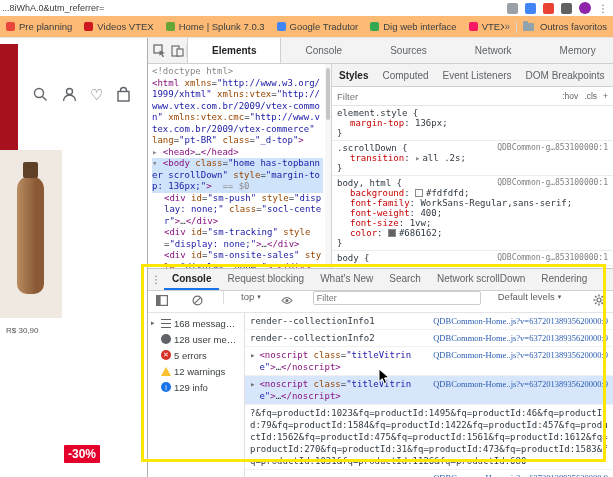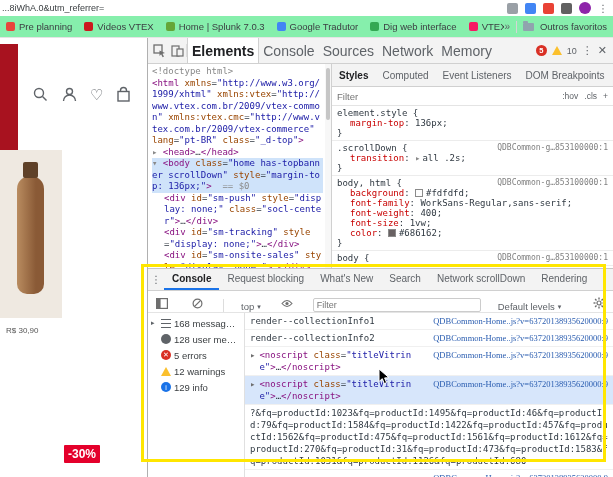--- a/index.html
+++ b/index.html
@@ -9,21 +9,21 @@
 
   
   .browser-top{left:0;top:0;width:613px;height:16px;background:#fff}
   .addr{left:2px;top:3px;font-size:9px;color:#3c4043;white-space:nowrap}
   .top-icons{right:5px;top:2px;display:flex;gap:7px;align-items:center}
   .ti{width:11px;height:11px;border-radius:2px;display:inline-block}
   .ti-avatar{width:12px;height:12px;border-radius:50%}
   .ti-kebab{font-size:10px;color:#5f6368;line-height:11px}
 
   
-  .bookmarks{left:0;top:16px;width:613px;height:22px;background:#86efac;border-bottom:1px solid #e4e4e4;display:flex;align-items:center;padding:0 6px;font-size:9.5px;color:#3c4043}
+  .bookmarks{left:0;top:16px;width:613px;height:22px;background:#fdba74;border-bottom:1px solid #e4e4e4;display:flex;align-items:center;padding:0 6px;font-size:9.5px;color:#3c4043}
   .bm-item{display:flex;align-items:center;gap:4px;white-space:nowrap}
   .bm-ico{width:9px;height:9px;border-radius:2px;flex:none;display:inline-block}
   .bm-right{margin-left:auto;display:flex;align-items:center;gap:6px;white-space:nowrap}
   .bm-sep{width:1px;height:12px;background:#d5d5d5;display:inline-block}
   .chev{color:#5f6368;font-size:10px}
   .folder{width:11px;height:8px;background:#90a4ae;border-radius:1px;position:relative;display:inline-block}
   .folder:before{content:"";position:absolute;left:0;top:-2px;width:5px;height:2px;background:#90a4ae;border-radius:1px 1px 0 0}
 
   
   .page{left:0;top:38px;width:147px;height:439px;background:#fff}
@@ -34,21 +34,21 @@
   .product{left:0;top:112px;width:62px;height:168px;background:#efe9e1;overflow:hidden}
   .tube{position:absolute;left:17px;top:26px;width:27px;height:118px;border-radius:13px 13px 10px 10px;background:linear-gradient(90deg,#b98c60,#8a5a36 70%)}
   .tube-cap{position:absolute;left:23px;top:12px;width:15px;height:16px;background:#5f4128;border-radius:2px}
   .price{left:6px;top:288px;font-size:8px;color:#555}
   .discount{left:64px;top:407px;background:#e4002b;color:#fff;font-size:12px;font-weight:bold;padding:2px 4px;border-radius:1px}
 
   
   .devtools{left:147px;top:38px;width:466px;height:439px;background:#fff;border-left:1px solid #b0b0b0}
   .dt-tabbar{position:absolute;left:0;top:0;width:100%;height:26px;background:#f3f3f3;border-bottom:1px solid #d0d0d0;display:flex;align-items:center;padding:0 2px}
   .tool-ic{width:18px;height:18px;display:flex;align-items:center;justify-content:center;color:#6e6e6e;flex:none}
-  .dt-tab{padding:0 4px;font-size:14px;color:#5f6368;height:100%;display:flex;align-items:center;white-space:nowrap}
+  .dt-tab{padding:0 24px;font-size:10px;color:#5f6368;height:100%;display:flex;align-items:center;white-space:nowrap}
   .dt-tab.active{color:#202124;font-weight:bold;background:#fff;border-left:1px solid #d0d0d0;border-right:1px solid #d0d0d0}
   .dt-right{margin-left:auto;display:flex;align-items:center;gap:5px;padding-right:4px}
   .err-ic{min-width:11px;height:11px;border-radius:50%;background:#d93025;color:#fff;font-size:7.5px;display:flex;align-items:center;justify-content:center;font-weight:bold}
   .warn-ic{width:0;height:0;border-left:5px solid transparent;border-right:5px solid transparent;border-bottom:9px solid #fbc02d;display:inline-block}
   .badge-num{font-size:9px;color:#5f6368}
   .x-ic,.kebab-ic{color:#5f6368;font-size:11px;cursor:default}
   .ct-sep{width:1px;height:13px;background:#ddd;flex:none}
 
   
   .dt-main{position:absolute;left:0;top:26px;width:100%;height:204px;display:flex;overflow:hidden}
@@ -75,21 +75,21 @@
   .prop{color:#c80000}
   .swatch{display:inline-block;width:8px;height:8px;border:1px solid #8a8a8a;margin-right:3px;vertical-align:-1px}
   .decl-arrow{color:#8a8a8a;margin-right:2px}
 
   
   .drawer{position:absolute;left:0;top:230px;width:100%;height:209px;border-top:1px solid #c6c6c6;display:flex;flex-direction:column;background:#fff}
   .drawer-tabs{height:22px;background:#f3f3f3;border-bottom:1px solid #d0d0d0;display:flex;align-items:center;flex:none;font-size:10px;color:#5f6368}
   .drw-kebab{width:16px;text-align:center;color:#5f6368;flex:none}
   .drw-tab{padding:0 8px;height:100%;display:flex;align-items:center;border-bottom:2px solid transparent;white-space:nowrap}
   .drw-tab.active{color:#202124;border-bottom-color:#1a73e8;font-weight:bold}
-  .console-toolbar{height:22px;border-bottom:1px solid #e4e4e4;display:flex;align-items:flex-end;gap:17px;padding:0 5px;flex:none;font-size:9.5px;color:#5f6368}
+  .console-toolbar{height:22px;border-bottom:1px solid #e4e4e4;display:flex;align-items:flex-start;gap:17px;padding:0 5px;flex:none;font-size:9.5px;color:#5f6368}
   .ct-dd{display:flex;align-items:center;gap:3px;white-space:nowrap}
   .caret{font-size:7px;color:#5f6368}
   .ct-filter{width:168px;height:14px;border:1px solid #ccc;border-radius:2px;font-size:9px;padding:0 3px;color:#333;outline:none;font-family:"Liberation Sans",sans-serif}
   .gear{margin-left:auto}
   .console-body{flex:1;display:flex;overflow:hidden}
   .console-sidebar{width:97px;border-right:1px solid #e0e0e0;flex:none;font-size:9.5px;color:#3c4043;overflow:hidden;padding-top:2px;background:#fff}
   .cs-item{display:flex;align-items:center;gap:3px;padding:2.5px 3px;white-space:nowrap;overflow:hidden}
   .cs-chev{color:#5f6368;font-size:7px;width:7px;flex:none}
   .cs-ic{width:10px;height:10px;flex:none;border-radius:50%;display:flex;align-items:center;justify-content:center;font-size:7px;color:#fff}
   .ic-messages{border-radius:0;background:repeating-linear-gradient(#5f6368 0 1.5px,transparent 1.5px 4px);height:9px}

